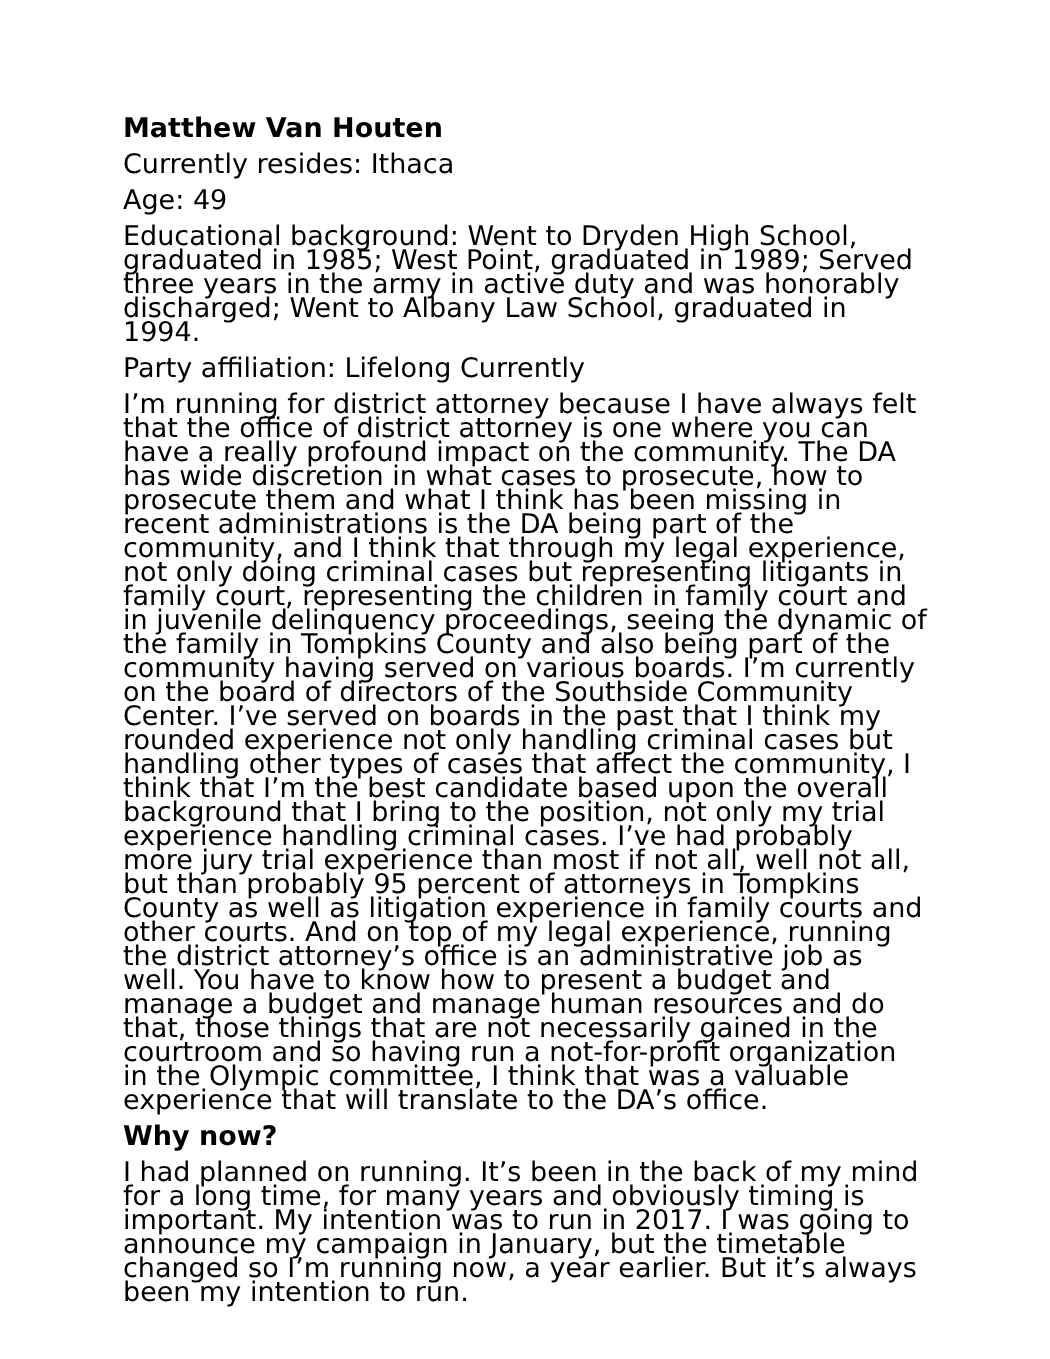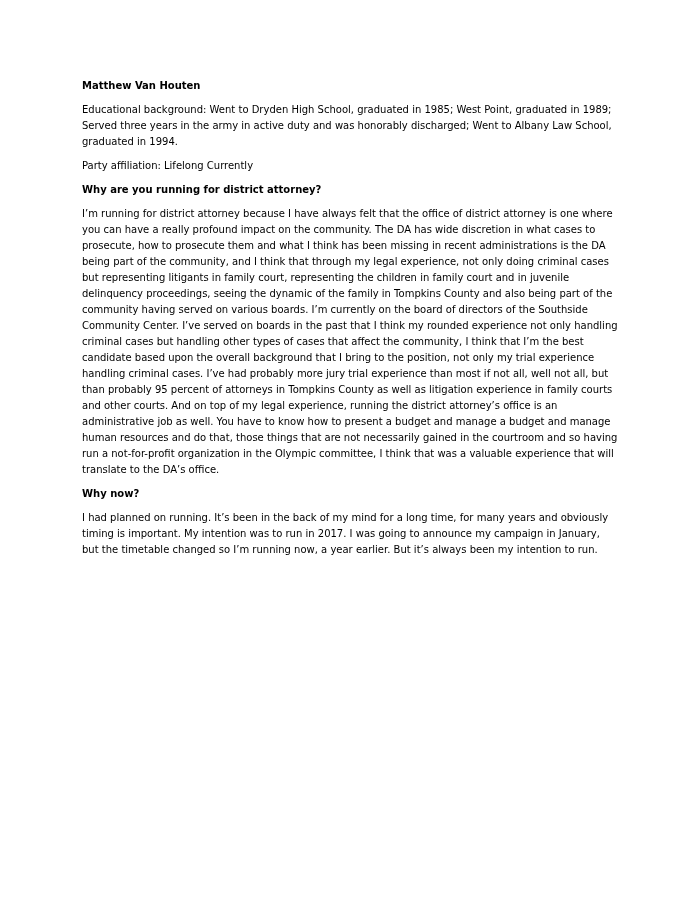--- a/index.html
+++ b/index.html
@@ -11,37 +11,38 @@
     background: #ffffff;
     padding: 78px 81px 0 82px;
     overflow: hidden;
     font-family: "DejaVu Sans", "Liberation Sans", sans-serif;
     font-size: 13px;
     line-height: 16px;
     color: #000000;
     -webkit-font-smoothing: antialiased;
   }
   .page h1, .page h2, .page p {
-    font-size: 10px;
+    font-size: 18px;
     line-height: 16px;
     margin: 0 0 8px 0;
     font-weight: normal;
     text-align: left;
   }
   .page h1, .page h2 { font-weight: bold; }
   .q-first { margin-top: 32px; }
 </style>
 </head>
 <body>
 
 <div class="page">
   <h1>Matthew Van Houten</h1>
 
+  <p>Currently resides: Ithaca</p>
+  <p>Age: 49</p>
   <p>Educational background: Went to Dryden High School, graduated in 1985; West Point, graduated in 1989; Served three years in the army in active duty and was honorably discharged; Went to Albany Law School, graduated in 1994.</p>
   <p>Party affiliation: Lifelong Currently</p>
 
-  <h2 class="q-first">Why are you running for district attorney?</h2>
   <p>I’m running for district attorney because I have always felt that the office of district attorney is one where you can have a really profound impact on the community. The DA has wide discretion in what cases to prosecute, how to prosecute them and what I think has been missing in recent administrations is the DA being part of the community, and I think that through my legal experience, not only doing criminal cases but representing litigants in family court, representing the children in family court and in juvenile delinquency proceedings, seeing the dynamic of the family in Tompkins County and also being part of the community having served on various boards. I’m currently on the board of directors of the Southside Community Center. I’ve served on boards in the past that I think my rounded experience not only handling criminal cases but handling other types of cases that affect the community, I think that I’m the best candidate based upon the overall background that I bring to the position, not only my trial experience handling criminal cases. I’ve had probably more jury trial experience than most if not all, well not all, but than probably 95 percent of attorneys in Tompkins County as well as litigation experience in family courts and other courts. And on top of my legal experience, running the district attorney’s office is an administrative job as well. You have to know how to present a budget and manage a budget and manage human resources and do that, those things that are not necessarily gained in the courtroom and so having run a not-for-profit organization in the Olympic committee, I think that was a valuable experience that will translate to the DA’s office.</p>
 
   <h2>Why now?</h2>
   <p>I had planned on running. It’s been in the back of my mind for a long time, for many years and obviously timing is important. My intention was to run in 2017. I was going to announce my campaign in January, but the timetable changed so I’m running now, a year earlier. But it’s always been my intention to run.</p>
 
 </div>
 
 </body></html>

